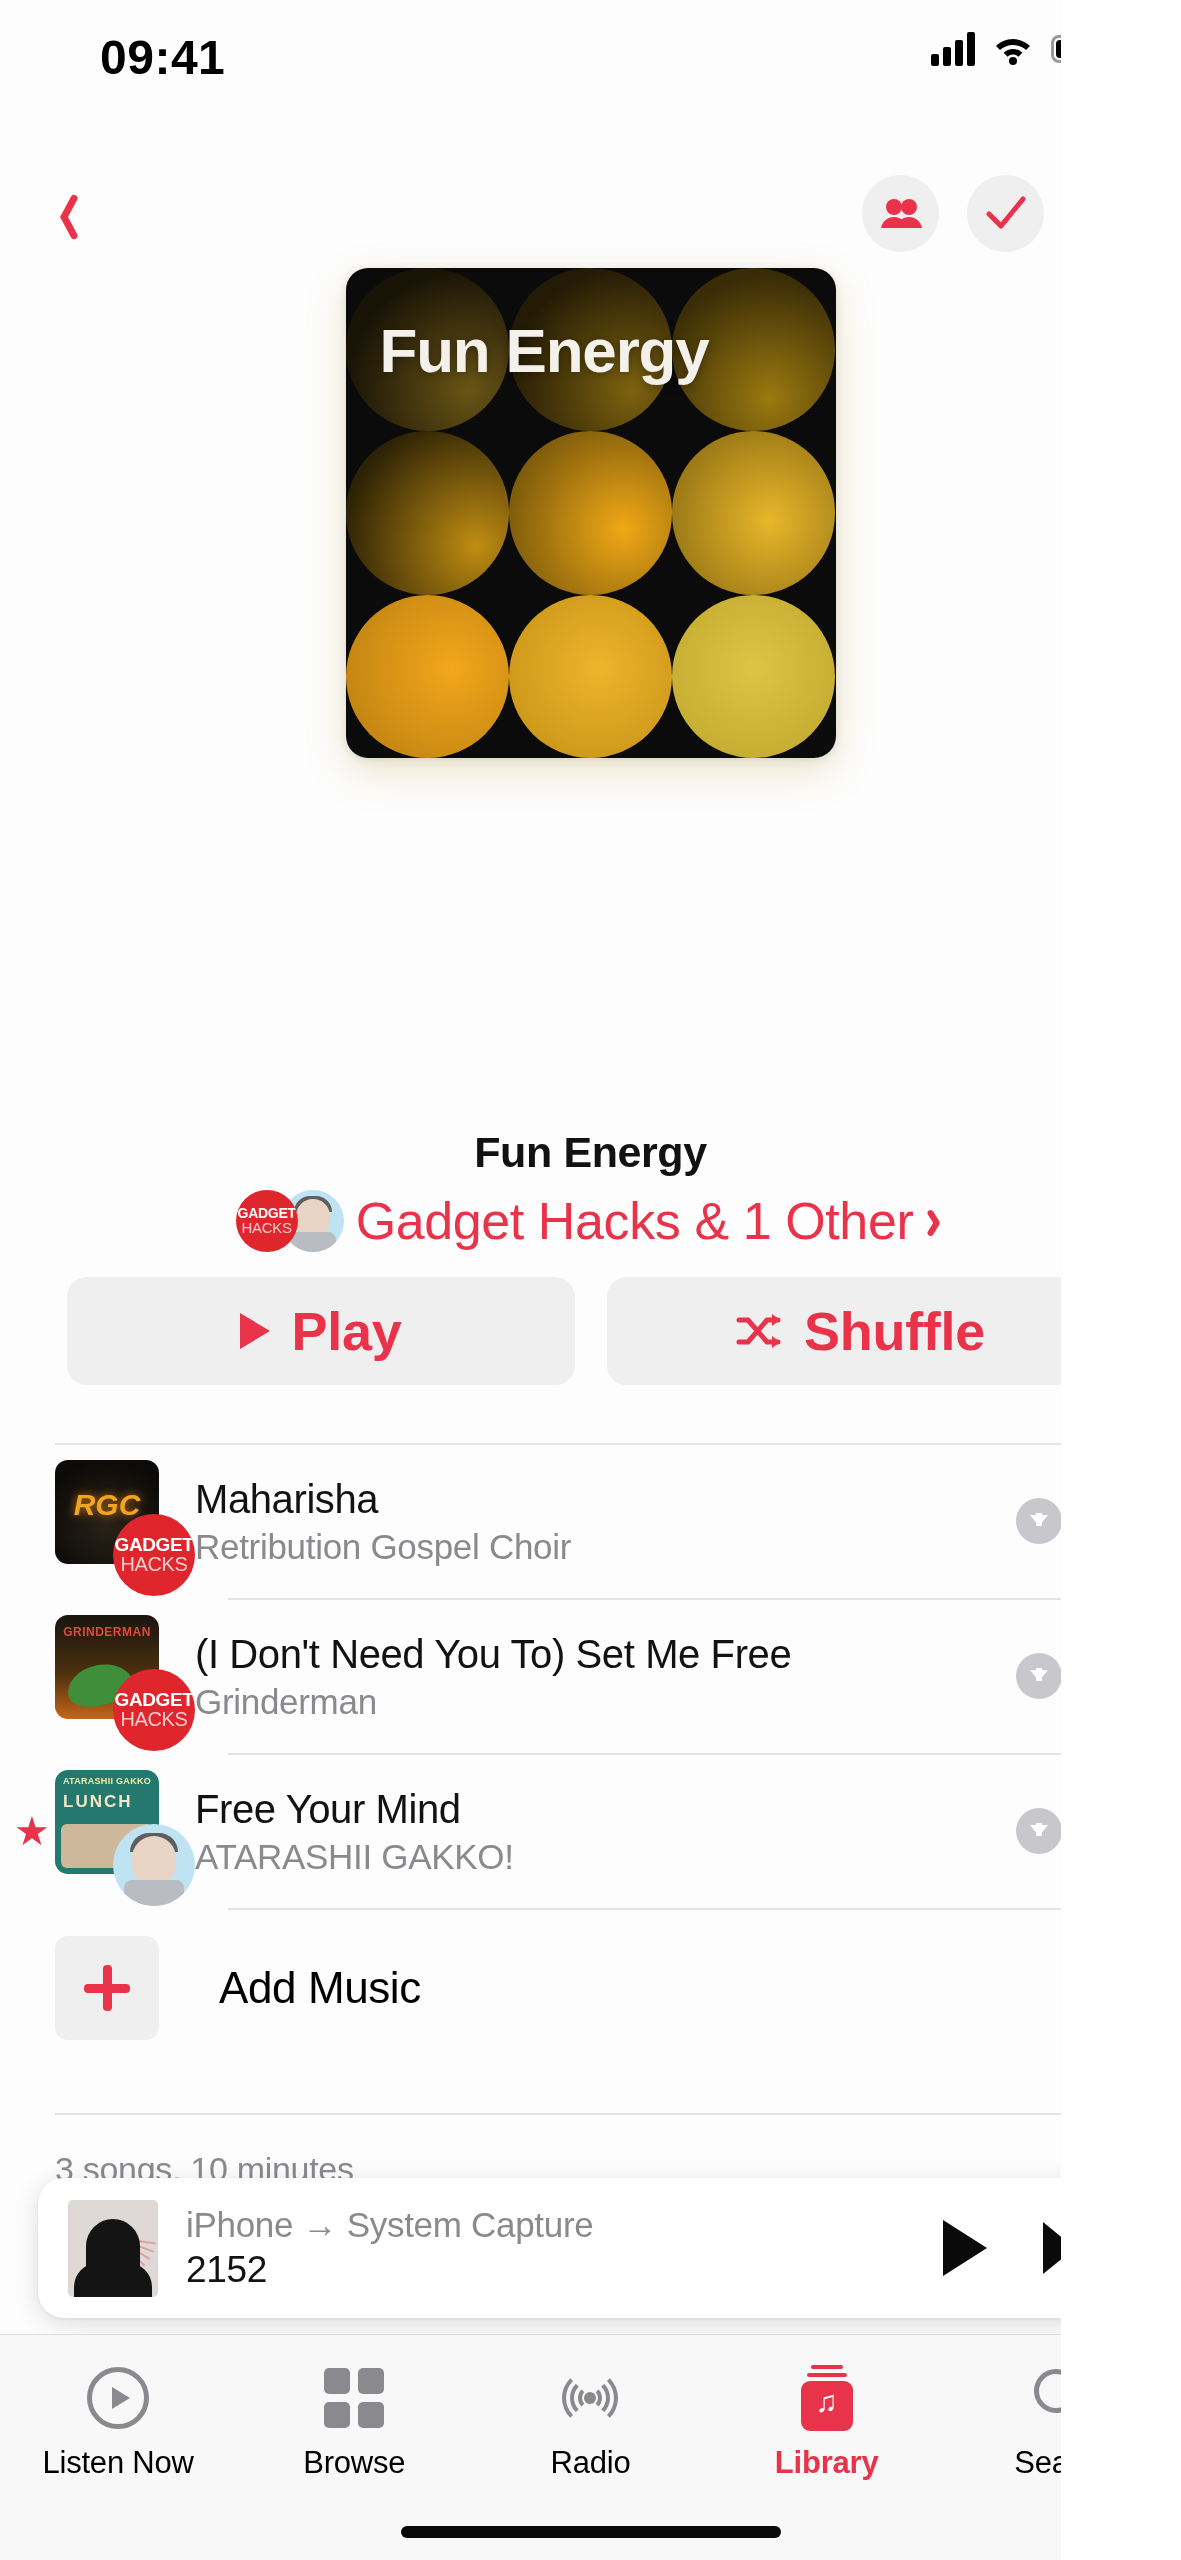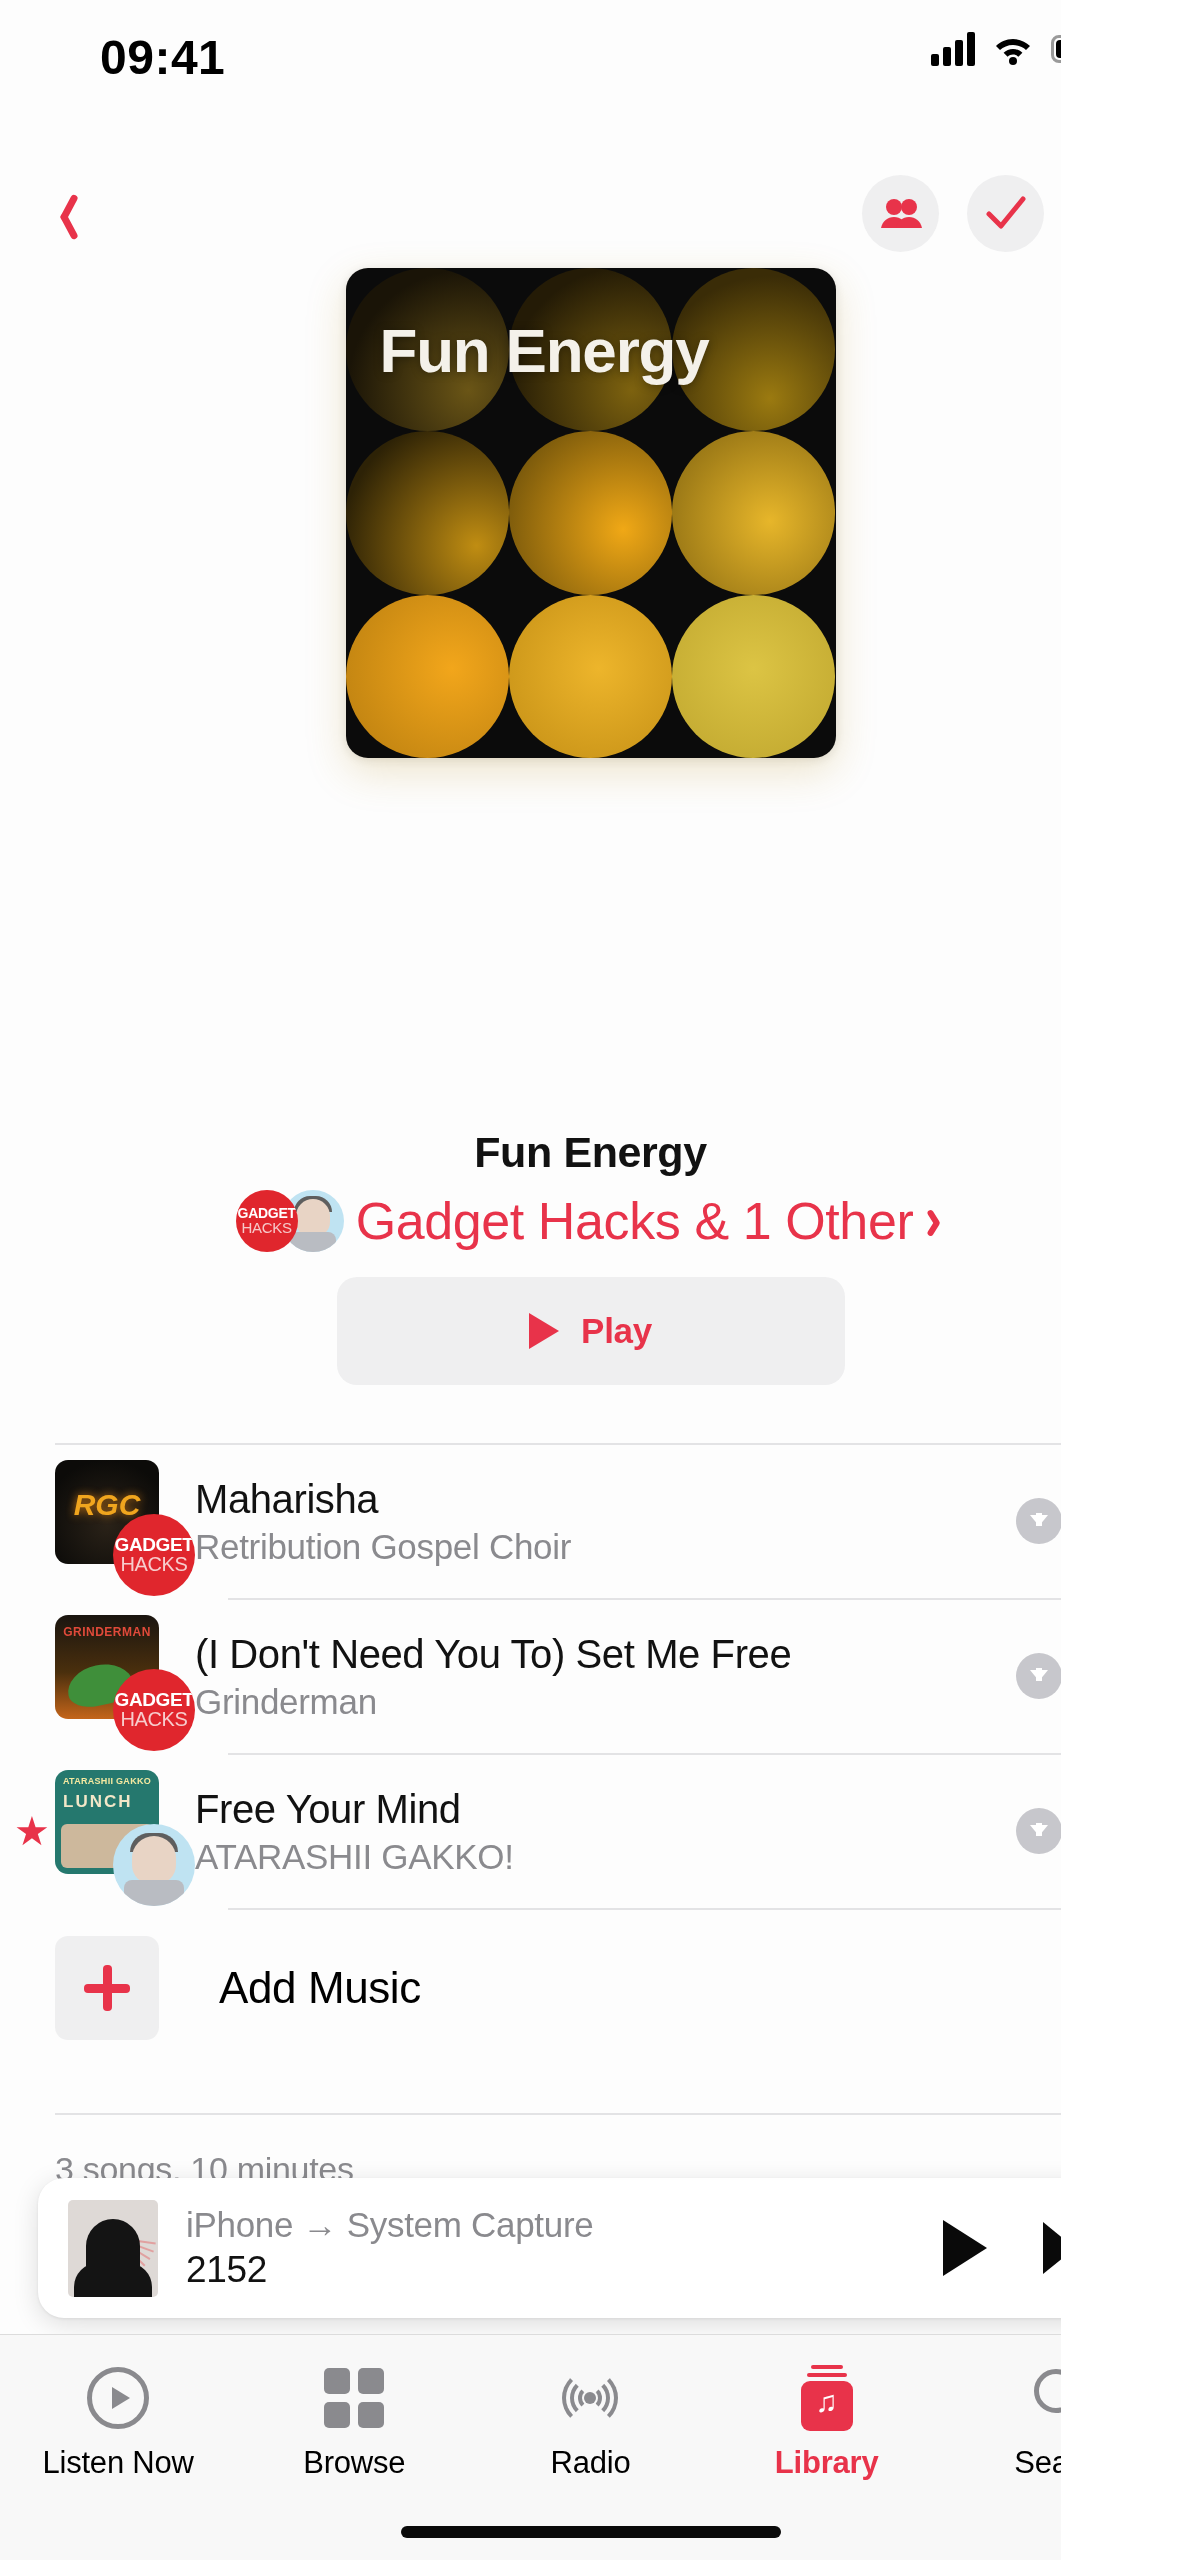--- a/index.html
+++ b/index.html
@@ -94,21 +94,21 @@
   }
   .chev-right::before { top:0; transform:rotate(-32deg); transform-origin:bottom center; }
   .chev-right::after { top:13px; transform:rotate(32deg); transform-origin:top center; }
 
   
   .pbtns { position:absolute; top:1277px; left:0; width:1181px; display:flex; justify-content:center; gap:32px; }
   .pbtn {
     width:508px; height:108px; background:#efeff0; border-radius:20px;
     display:flex; align-items:center; justify-content:center; gap:22px; cursor:pointer;
   }
-  .pbtn span.lbl { font-size:35px; color:#e8334a; font-weight:600; letter-spacing:-0.3px; }
+  .pbtn span.lbl { font-size:54px; color:#e8334a; font-weight:600; letter-spacing:-0.3px; }
   .tri-play { width:0; height:0; border-left:30px solid #e8334a; border-top:18px solid transparent; border-bottom:18px solid transparent; }
 
   
   .songlist { position:absolute; top:1443px; left:0; width:1181px; }
   .row { position:relative; height:155px; display:flex; align-items:center; }
   .row .sep { position:absolute; left:228px; right:0; top:0; height:2px; background:#e3e3e5; }
   .row.first .sep { left:55px; }
   .thumbwrap { position:relative; width:122px; height:122px; margin-left:55px; flex:0 0 auto; }
   .thumb { width:104px; height:104px; border-radius:13px; overflow:hidden; position:relative; }
   .badge-av {
@@ -288,20 +288,29 @@
     </div>
     <span class="authors-text">Gadget Hacks &amp; 1 Other</span>
     <span class="chev-right"></span>
   </div>
 
   <div class="pbtns">
     <div class="pbtn">
       <span class="tri-play"></span>
       <span class="lbl">Play</span>
     </div>
+    <div class="pbtn">
+      <svg width="46" height="38" viewBox="0 0 46 38">
+        <path d="M3 8 H12 L31 30 H42" fill="none" stroke="#e8334a" stroke-width="5" stroke-linecap="round"></path>
+        <path d="M3 30 H12 L31 8 H42" fill="none" stroke="#e8334a" stroke-width="5" stroke-linecap="round"></path>
+        <path d="M36 2 L44 8 L36 14 Z" fill="#e8334a"></path>
+        <path d="M36 24 L44 30 L36 36 Z" fill="#e8334a"></path>
+      </svg>
+      <span class="lbl">Shuffle</span>
+    </div>
   </div>
 
   <div class="songlist">
 
     <div class="row first">
       <div class="sep"></div>
       <div class="thumbwrap">
         <div class="thumb" style="background:radial-gradient(circle at 50% 62%, #2a2218 0%, #0c0b09 78%)">
           <div style="position:absolute;left:0;right:0;top:28px;text-align:center;font-size:30px;font-weight:700;font-style:italic;color:#f0a51e;text-shadow:0 0 8px rgba(240,140,20,.8)">RGC</div>
         </div>

